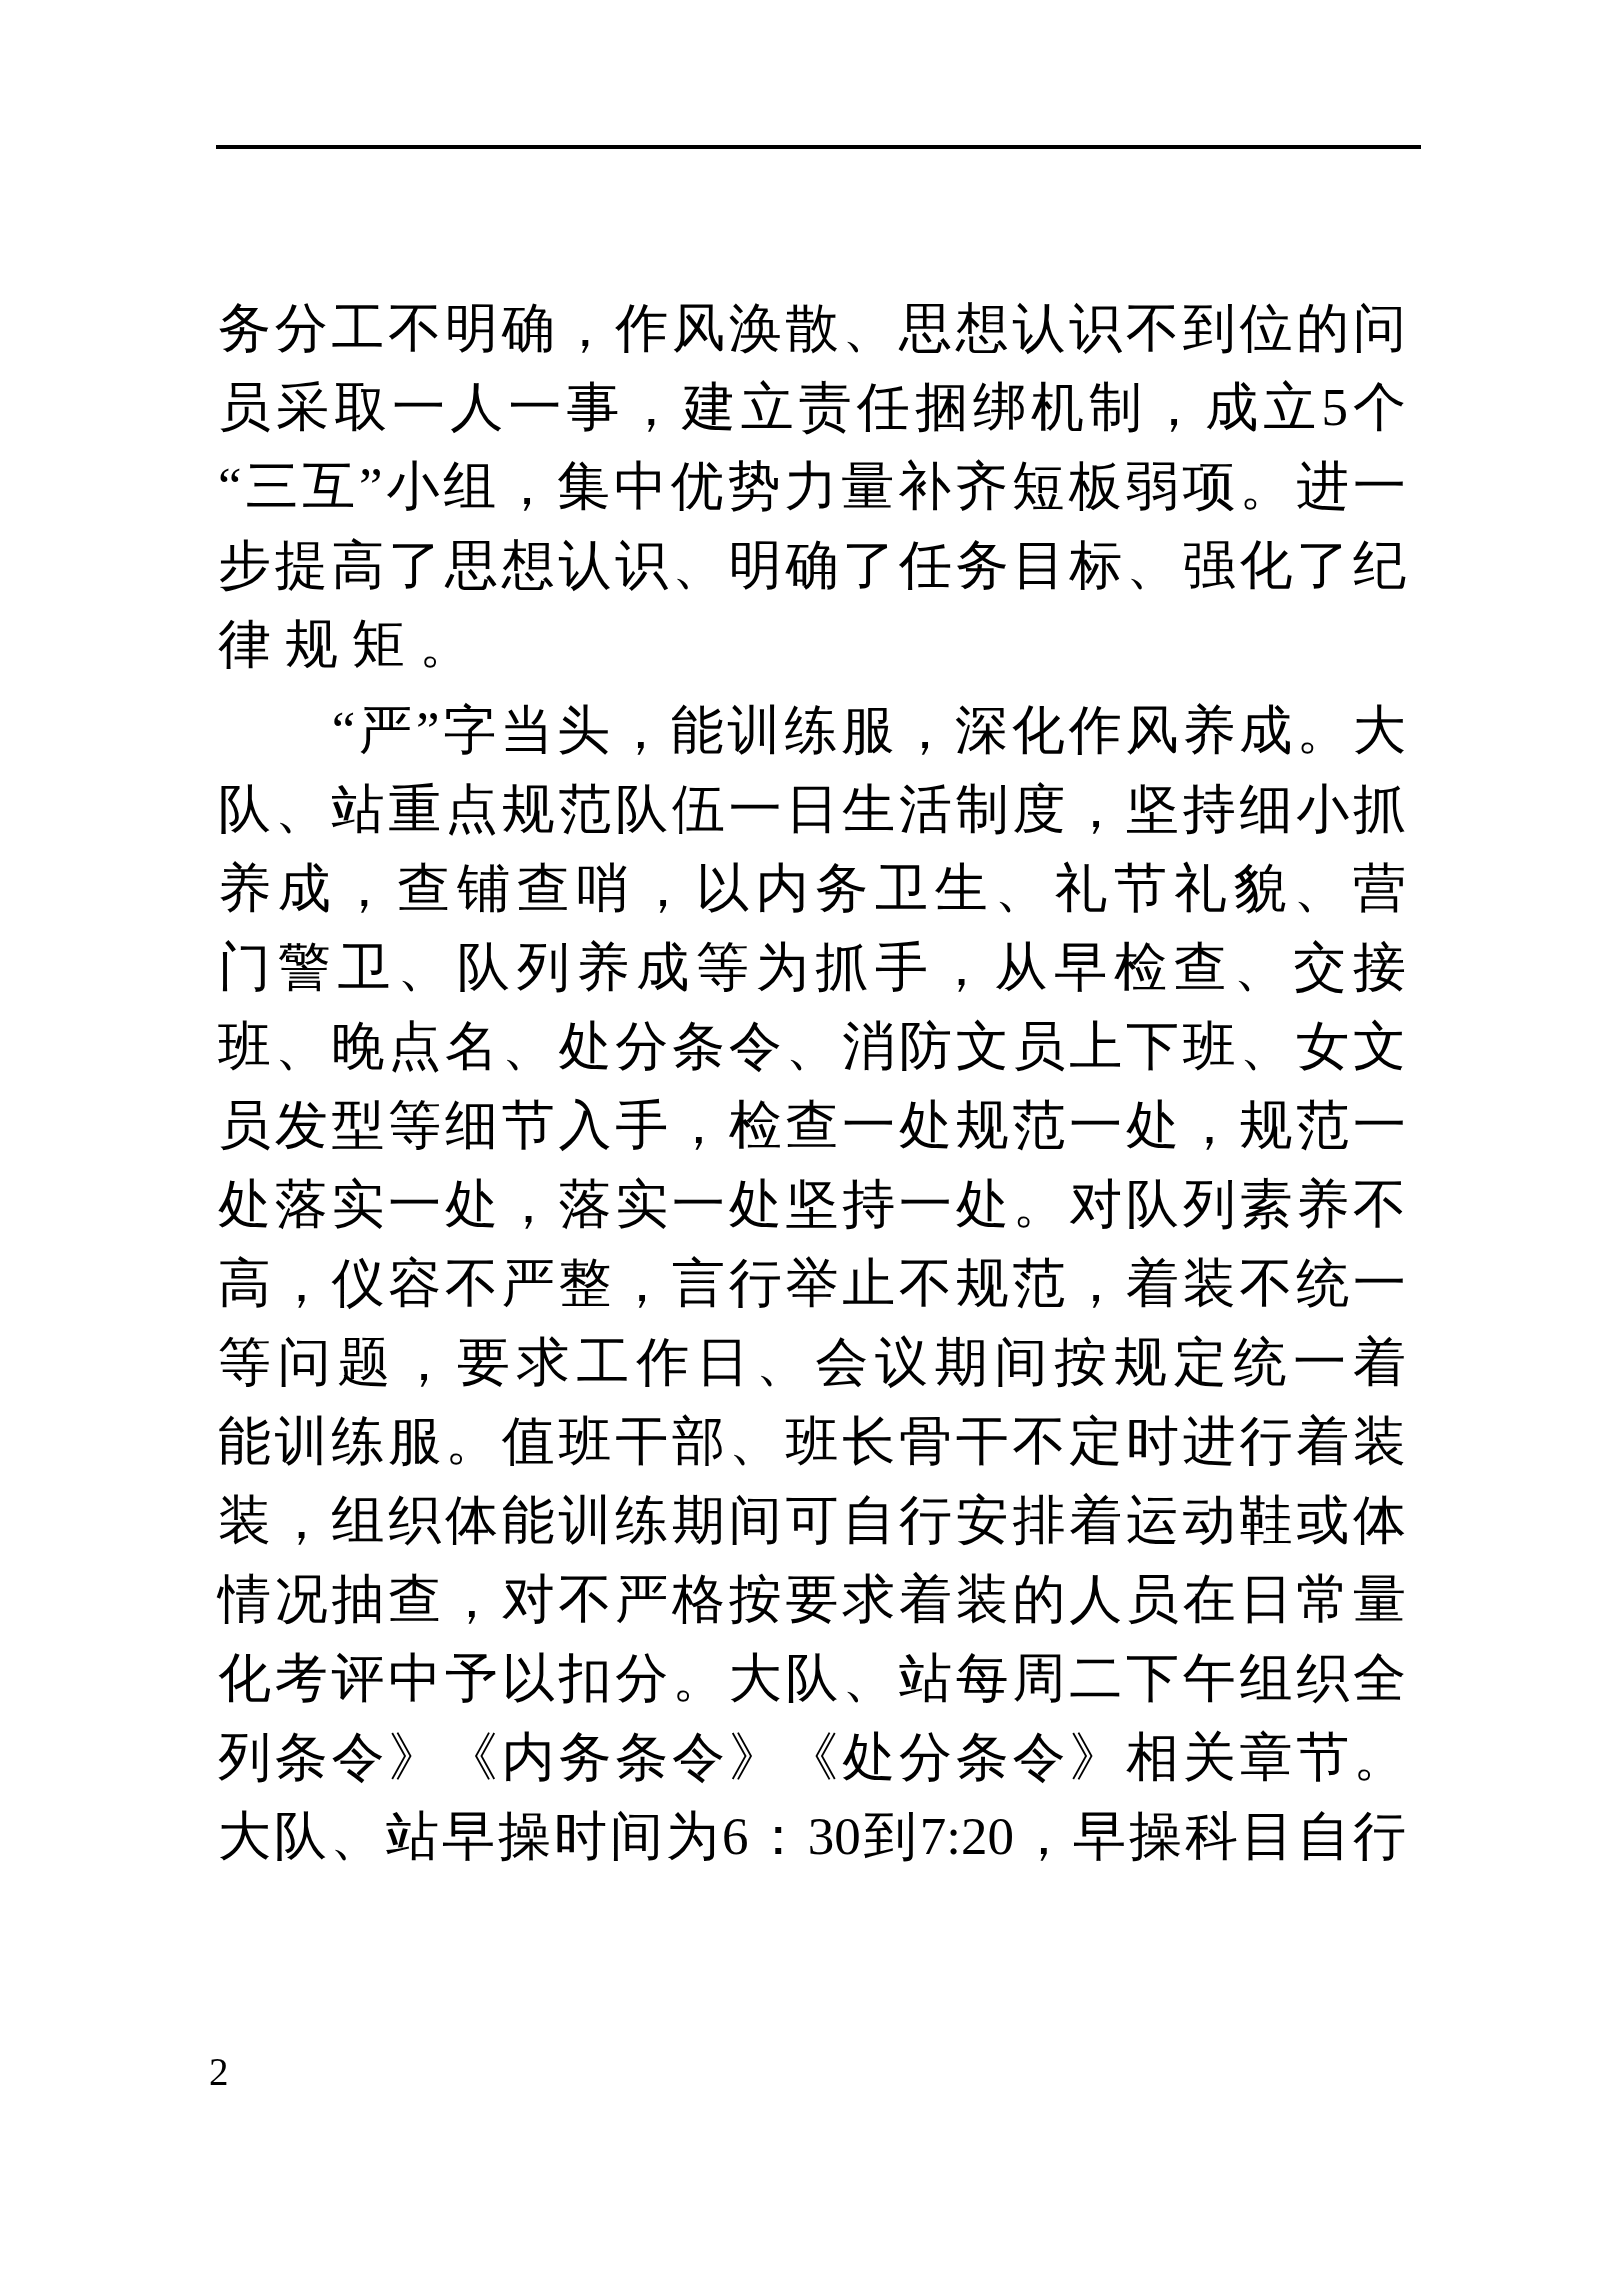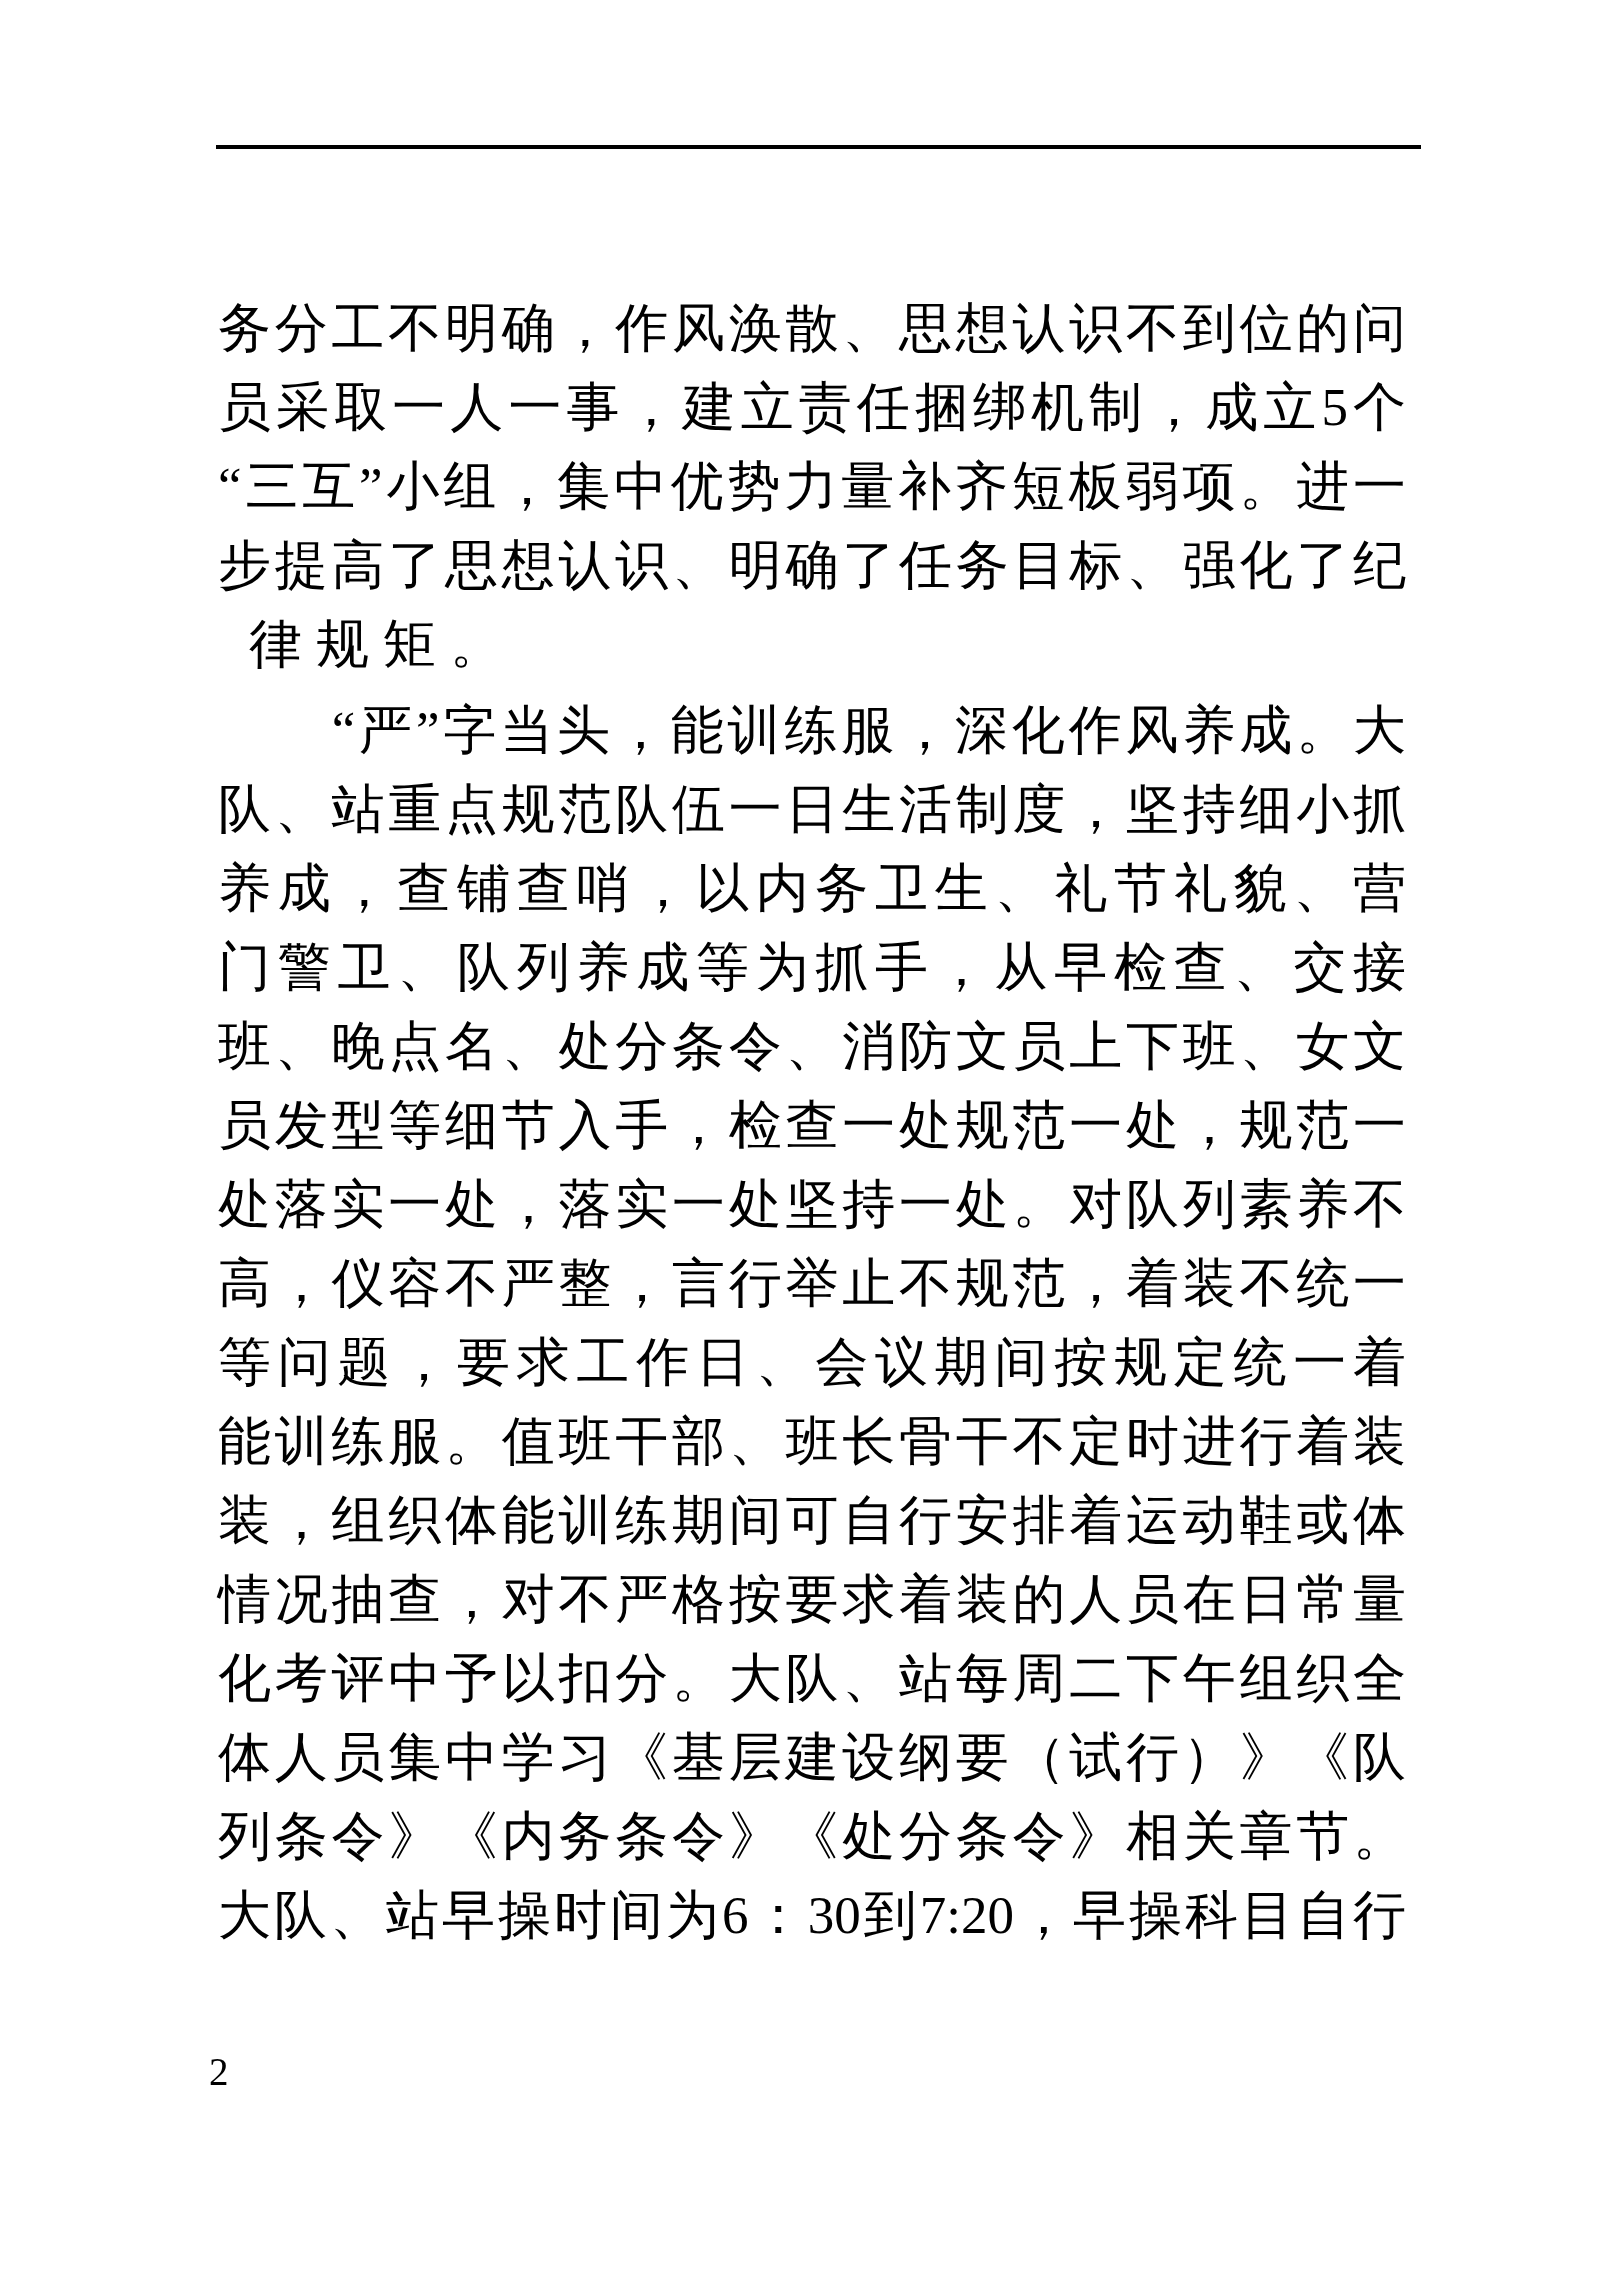--- a/index.html
+++ b/index.html
@@ -38,21 +38,20 @@
     line-height: 79px;
     text-align: justify;
     text-align-last: justify;
     text-justify: inter-character;
     white-space: pre-wrap;
     color: #000000;
   }
   .line--paragraph-end {
     text-align-last: left;
     letter-spacing: 14px;
-    margin-left: 31px;
   }
   .page-number {
     position: absolute;
     left: 209px;
     top: 2049px;
     font-size: 39px;
     line-height: 45px;
     font-family: "Liberation Serif", serif;
     color: #000000;
   }
@@ -81,21 +80,20 @@
       <div class="line">门警卫、队列养成等为抓手，从早检查、交接</div>
       <div class="line">班、晚点名、处分条令、消防文员上下班、女文</div>
       <div class="line">员发型等细节入手，检查一处规范一处，规范一</div>
       <div class="line">处落实一处，落实一处坚持一处。对队列素养不</div>
       <div class="line">高，仪容不严整，言行举止不规范，着装不统一</div>
       <div class="line">等问题，要求工作日、会议期间按规定统一着</div>
       <div class="line">能训练服。值班干部、班长骨干不定时进行着装</div>
       <div class="line">装，组织体能训练期间可自行安排着运动鞋或体</div>
       <div class="line">情况抽查，对不严格按要求着装的人员在日常量</div>
       <div class="line">化考评中予以扣分。大队、站每周二下午组织全</div>
-      <div class="line">体人员集中学习《基层建设纲要（试行）》《队</div>
       <div class="line">列条令》《内务条令》《处分条令》相关章节。</div>
       <div class="line">大队、站早操时间为6：30到7:20，早操科目自行</div>
     </div>
 
   </div>
 
   <div class="page-number">2</div>
 
 </div>
 

